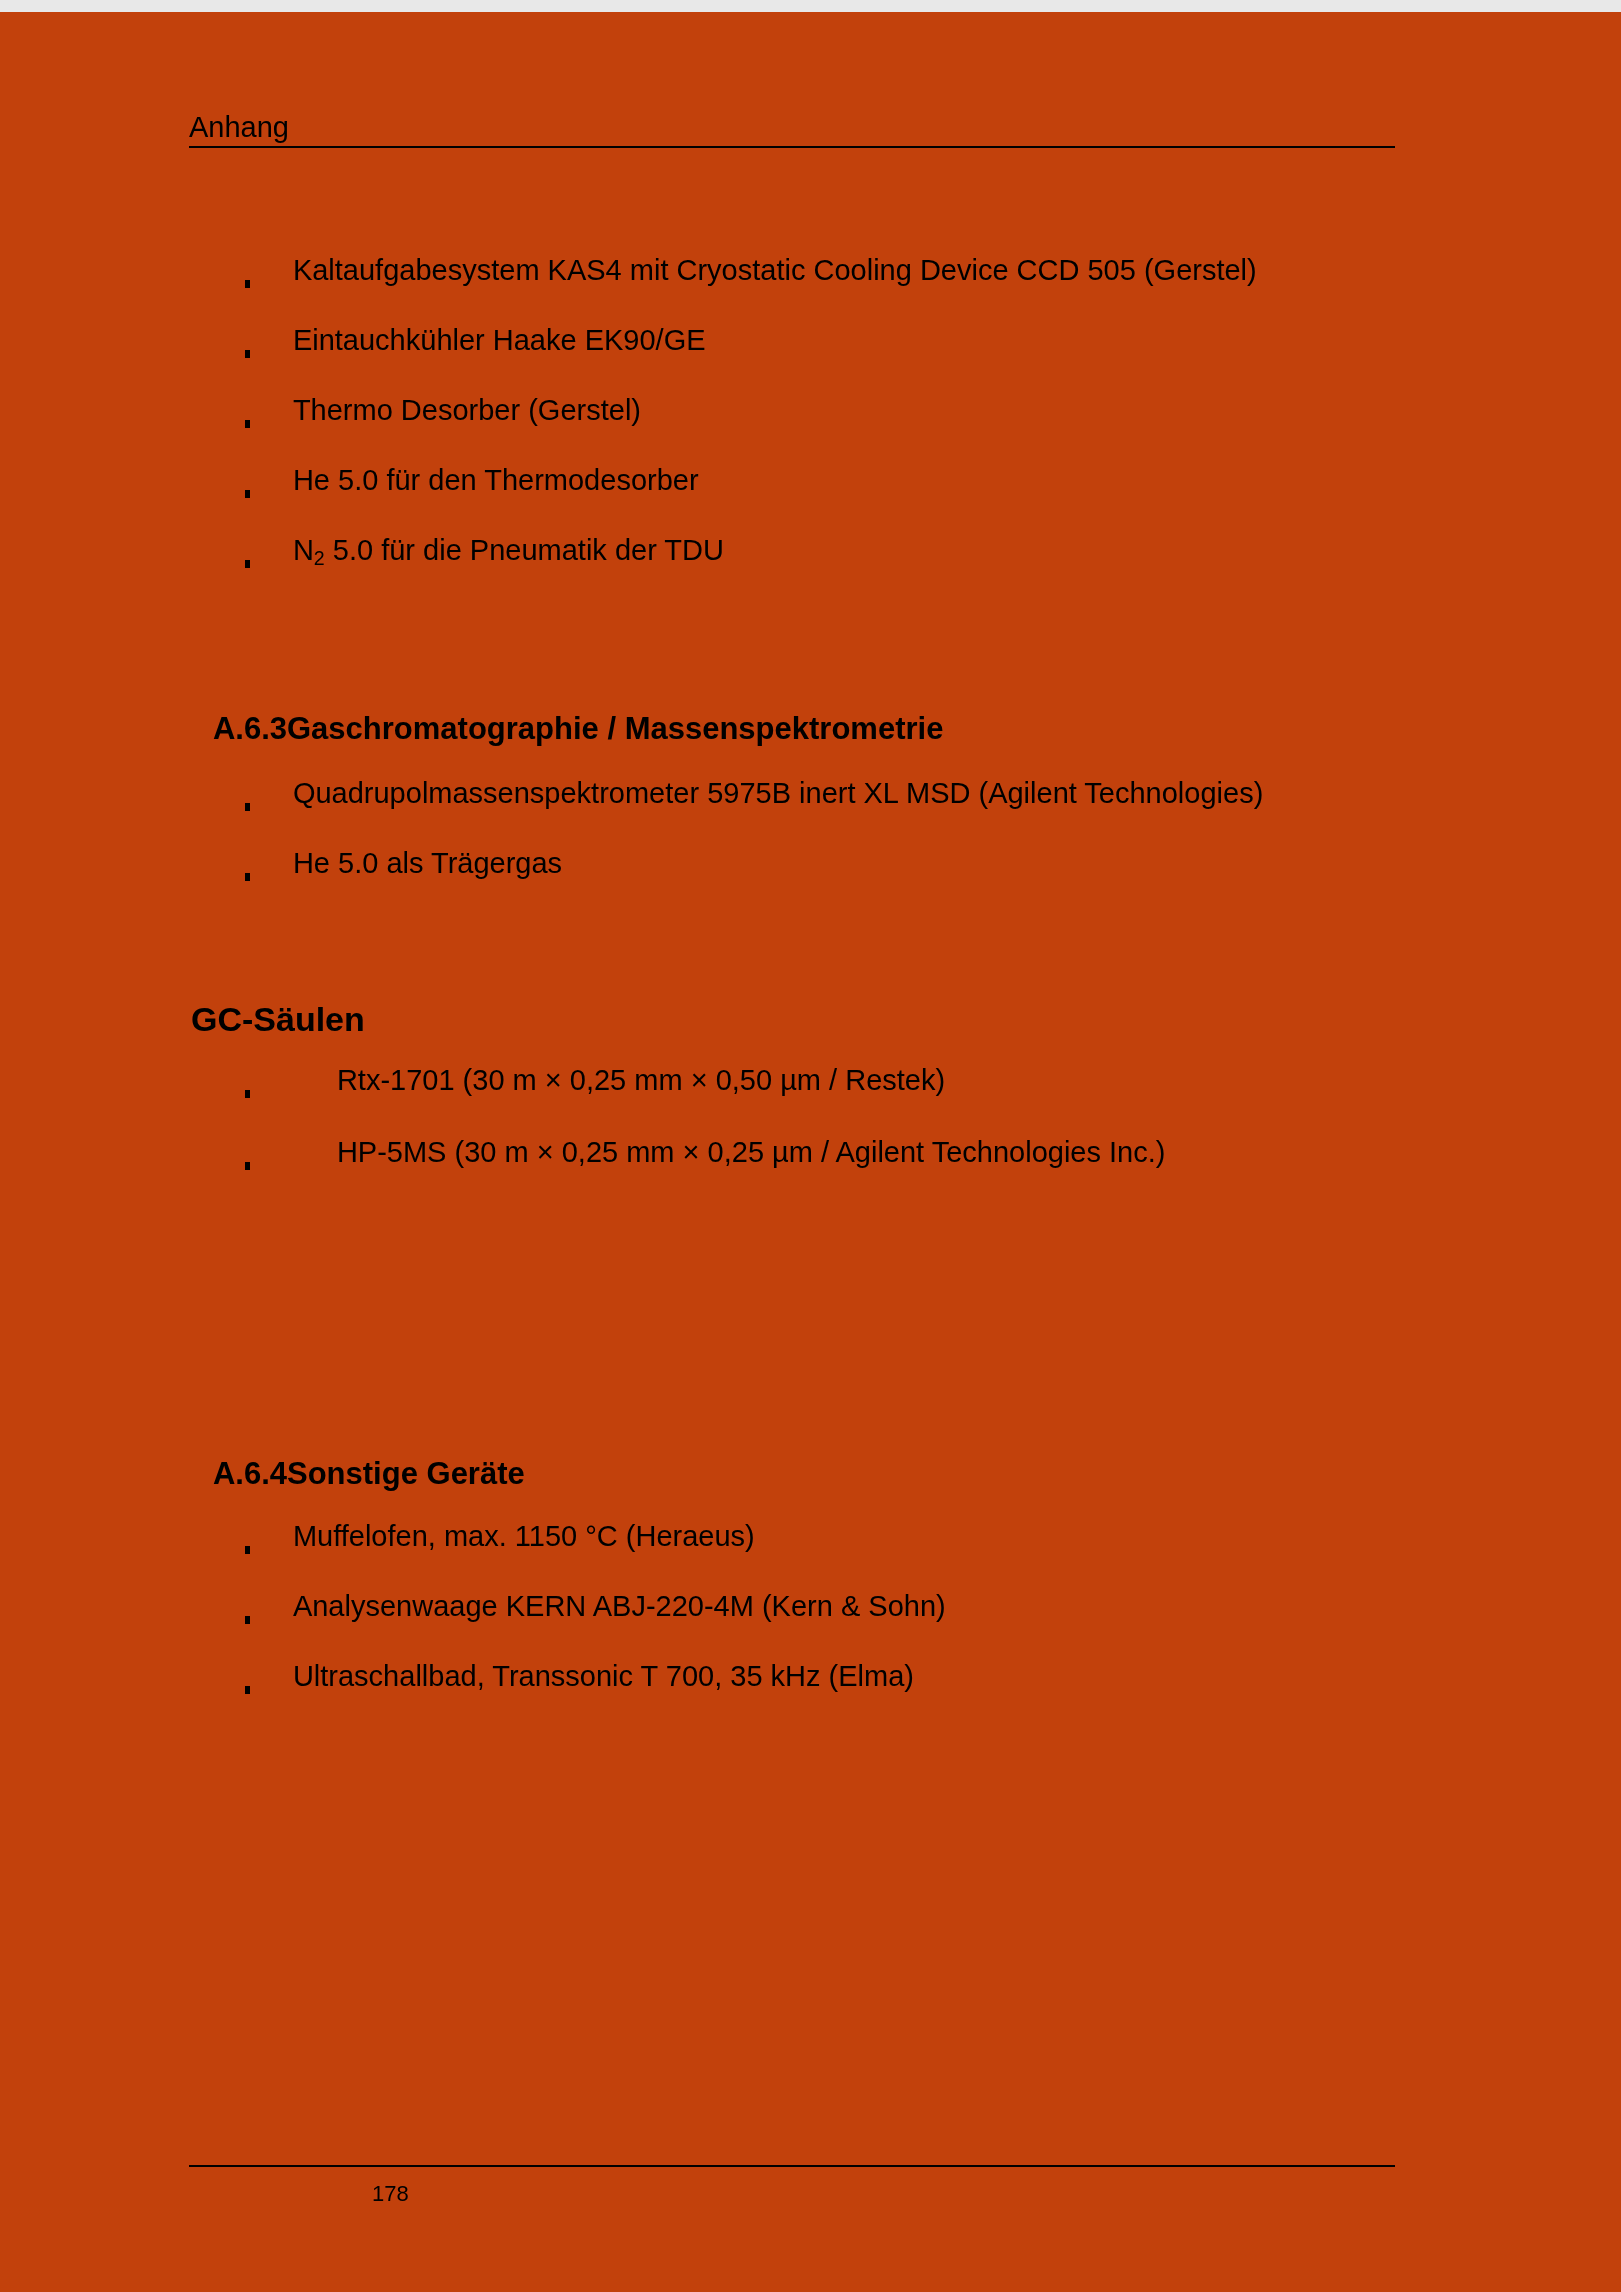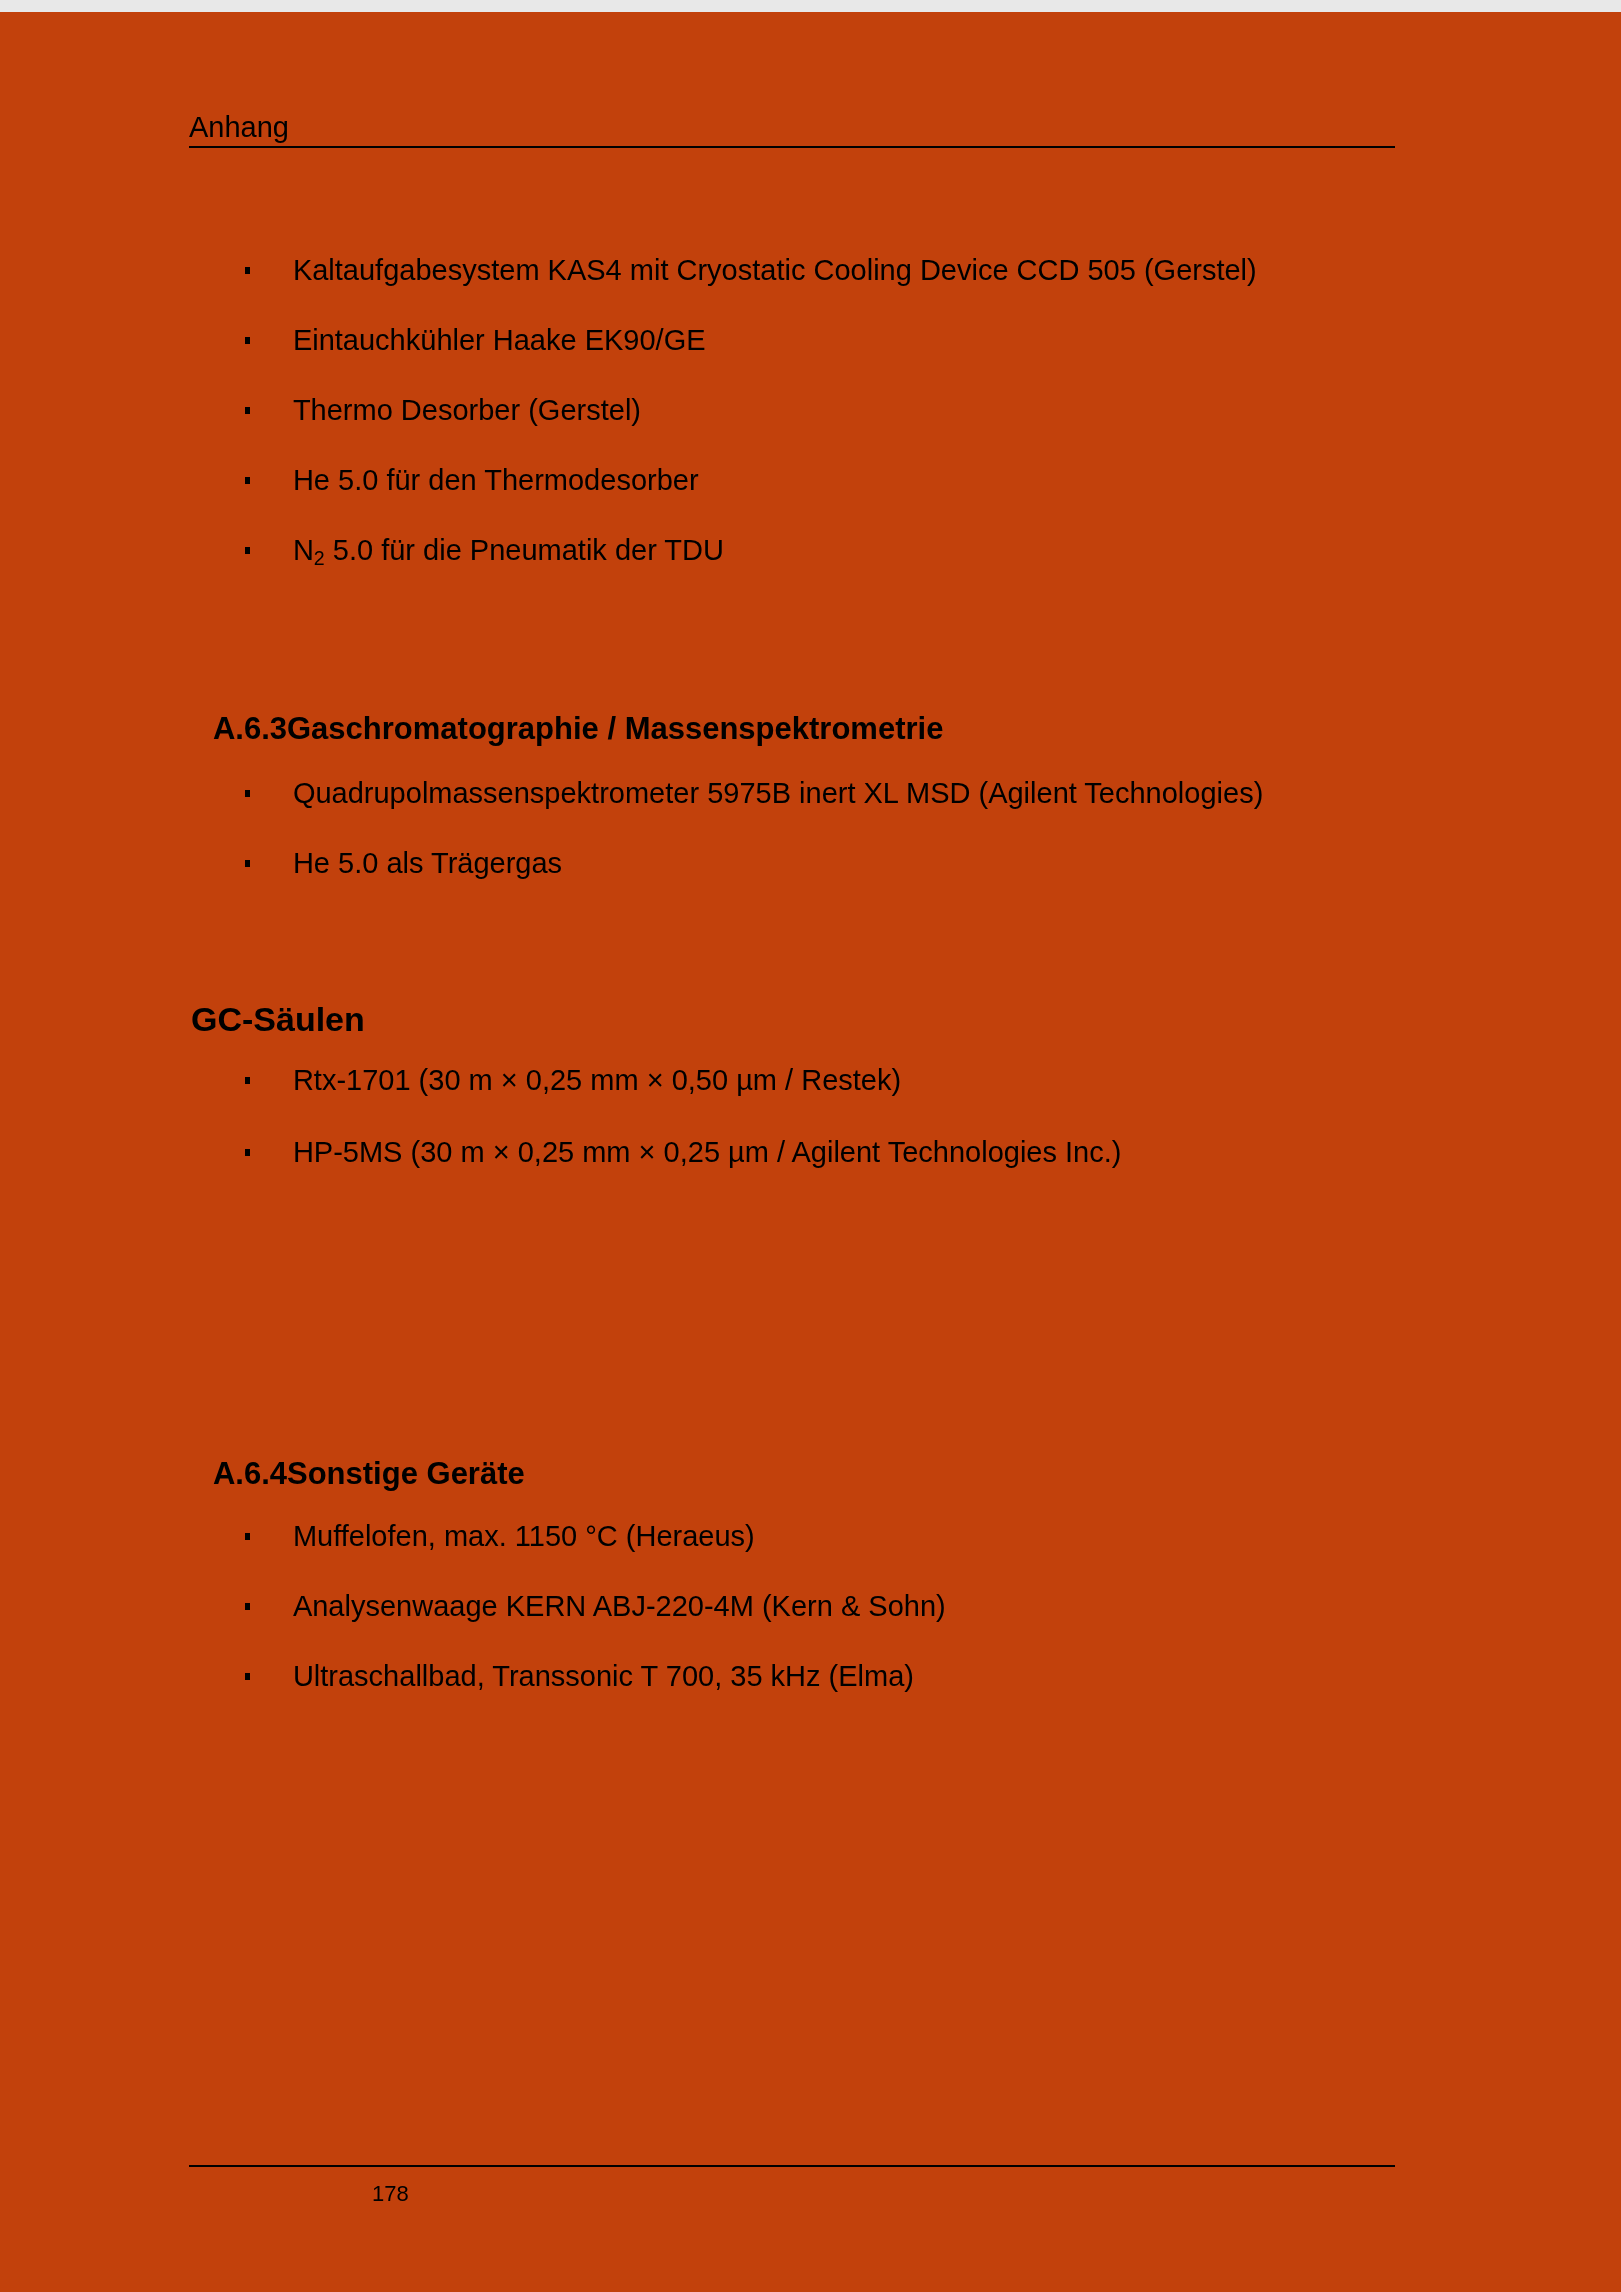--- a/index.html
+++ b/index.html
@@ -30,28 +30,28 @@
   .blist {
     position: absolute;
     left: 191px;
     width: 1204px;
     list-style: none;
     margin: 0;
     padding: 0;
   }
   .blist li {
     display: flex;
-    align-items: flex-start;
+    align-items: flex-end;
     height: 35px;
     margin-bottom: 35px;
     font-size: 29px;
     line-height: 35px;
     white-space: nowrap;
   }
-  .blist.pitch74 li { margin-bottom: 37px; }
+  .blist.pitch74 li { margin-bottom: 37px; gap: 44px; }
   .bullet {
     flex: none;
     width: 4.9px;
     height: 7.8px;
     background: #000000;
     margin: 13.7px 43px 0 54px;
   }
   .btext sub, sub.subscript {
     font-size: 19.6px;
     line-height: 0;

